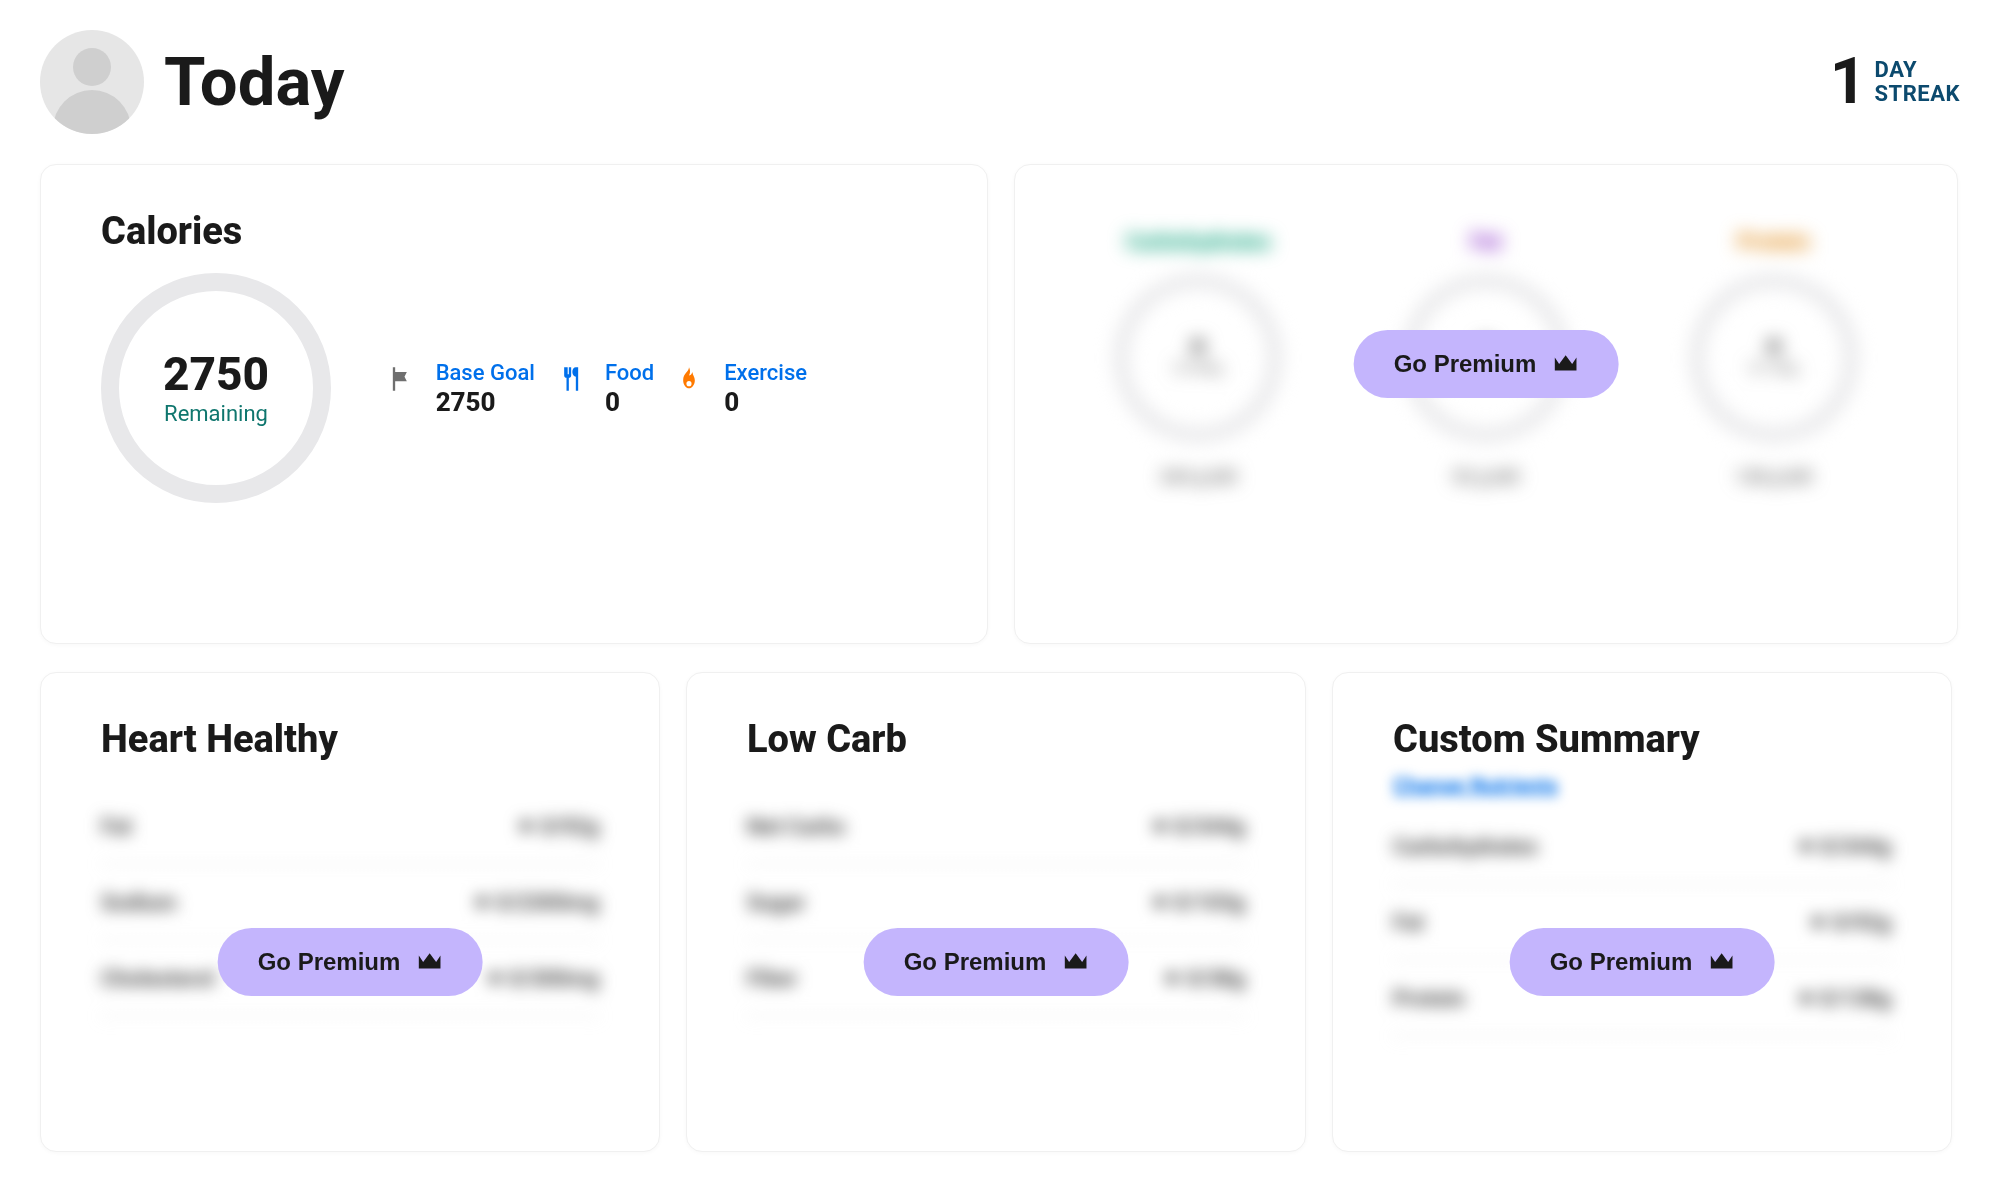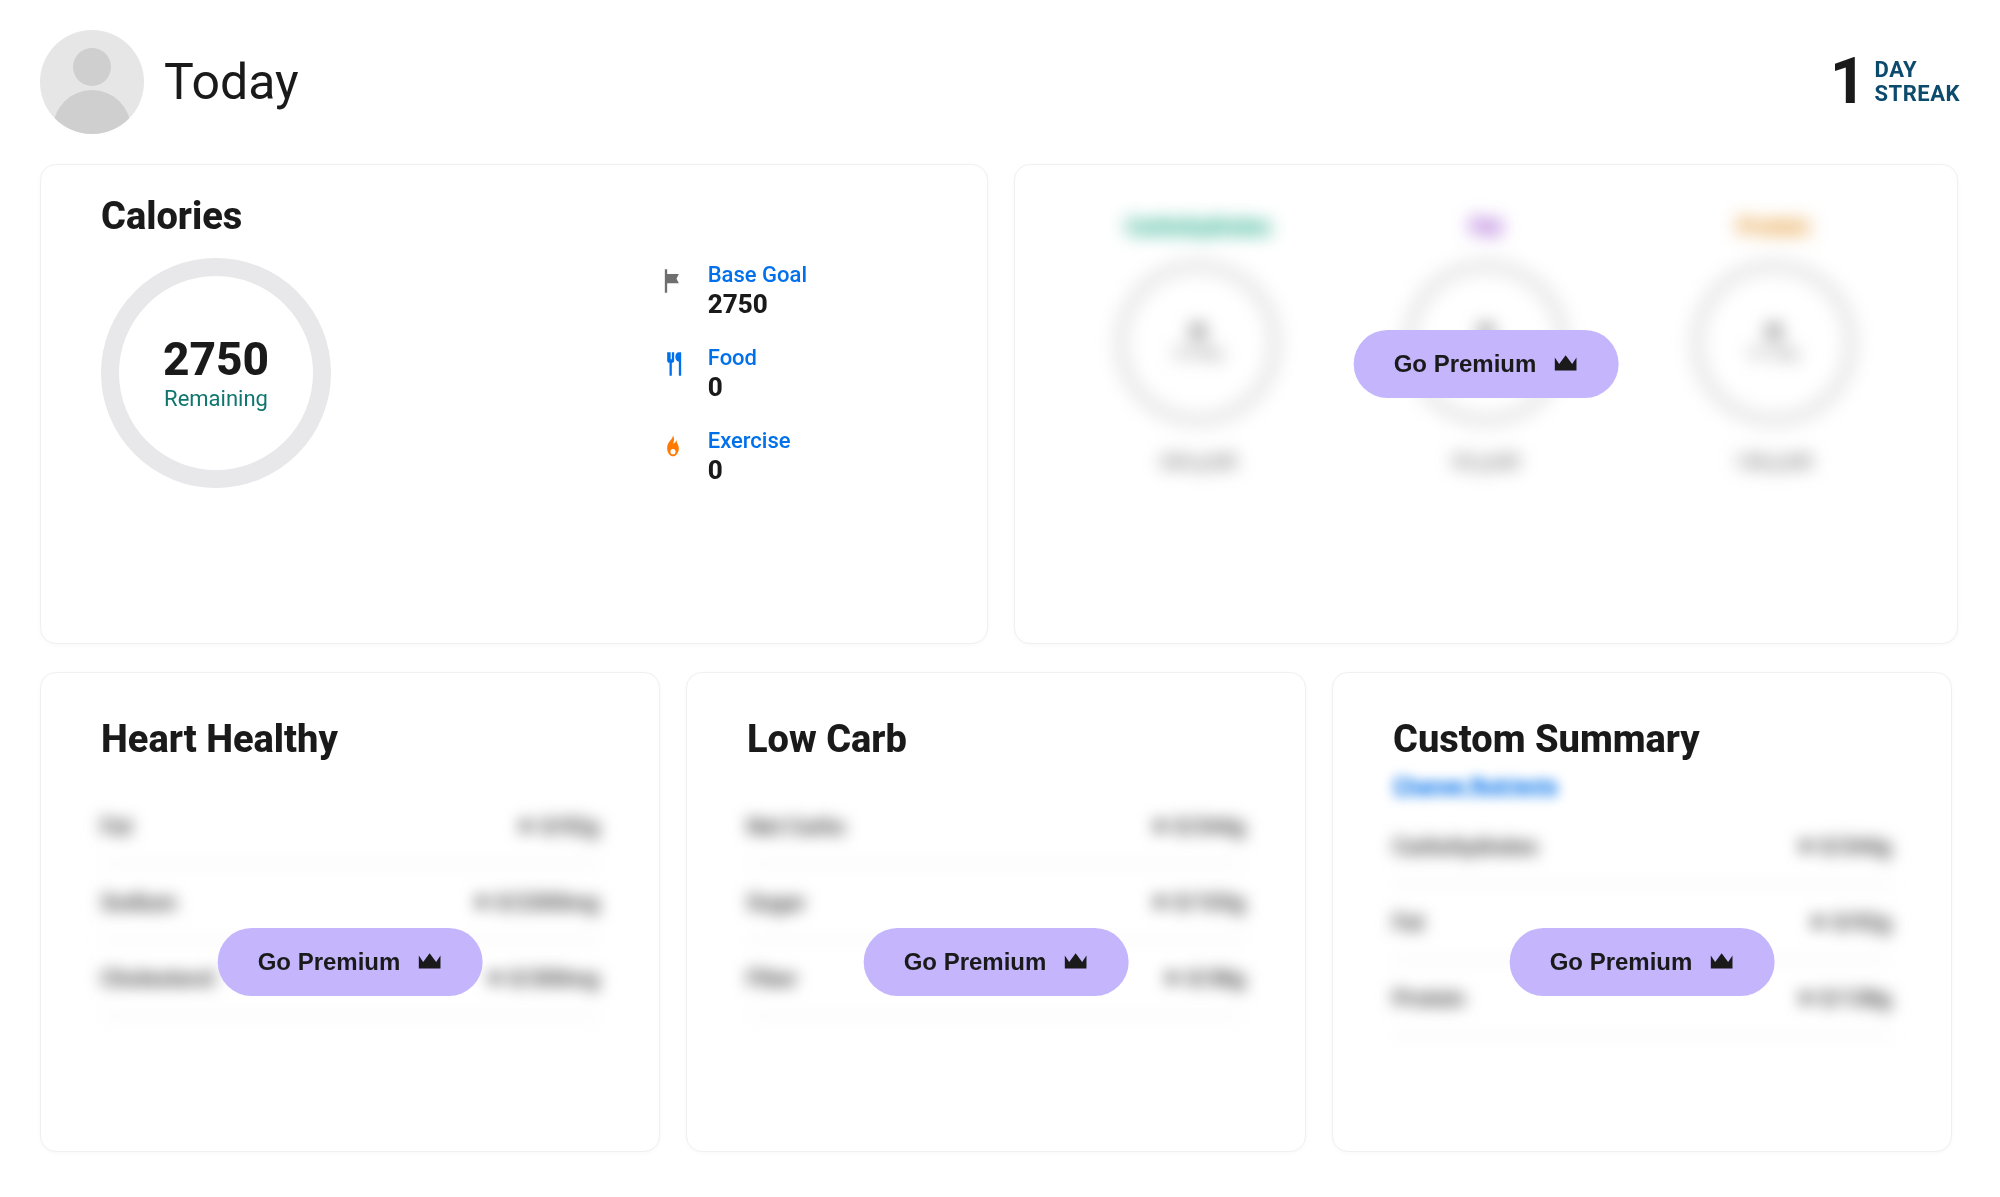--- a/index.html
+++ b/index.html
@@ -48,22 +48,22 @@
     position: absolute;
     top: 60px;
     left: 50%;
     transform: translateX(-50%);
     width: 78px;
     height: 78px;
     background: #cfcfcf;
     border-radius: 50%;
   }
   .page-title {
-    font-size: 50px;
-    font-weight: 400;
+    font-size: 67px;
+    font-weight: 700;
     color: #1a1a1a;
     text-align: center;
   }
   .streak {
     display: flex;
     align-items: center;
     gap: 8px;
   }
   .streak-number {
     font-size: 64px;
@@ -85,21 +85,21 @@
   .row-top {
     display: flex;
     gap: 26px;
     margin-bottom: 28px;
   }
   .card {
     background: #ffffff;
     border: 1px solid #f0f0f0;
     border-radius: 16px;
     box-shadow: 0 1px 4px rgba(0,0,0,0.03);
-    padding: 29px 60px;
+    padding: 44px 60px;
     position: relative;
     overflow: hidden;
   }
   .card-calories {
     width: 948px;
     height: 480px;
   }
   .card-macros {
     width: 944px;
     height: 480px;
@@ -139,22 +139,22 @@
     color: #1a1a1a;
     line-height: 1;
   }
   .ring-label {
     font-size: 22px;
     color: #0f766e;
     margin-top: 4px;
   }
   .cal-stats {
     display: flex;
-    flex-direction: column;
-    gap: 26px;
+    flex-direction: row;
+    gap: 20px;
     margin-right: 120px;
   }
   .stat-row {
     display: flex;
     align-items: flex-start;
     gap: 20px;
   }
   .stat-icon {
     width: 30px;
     height: 30px;

